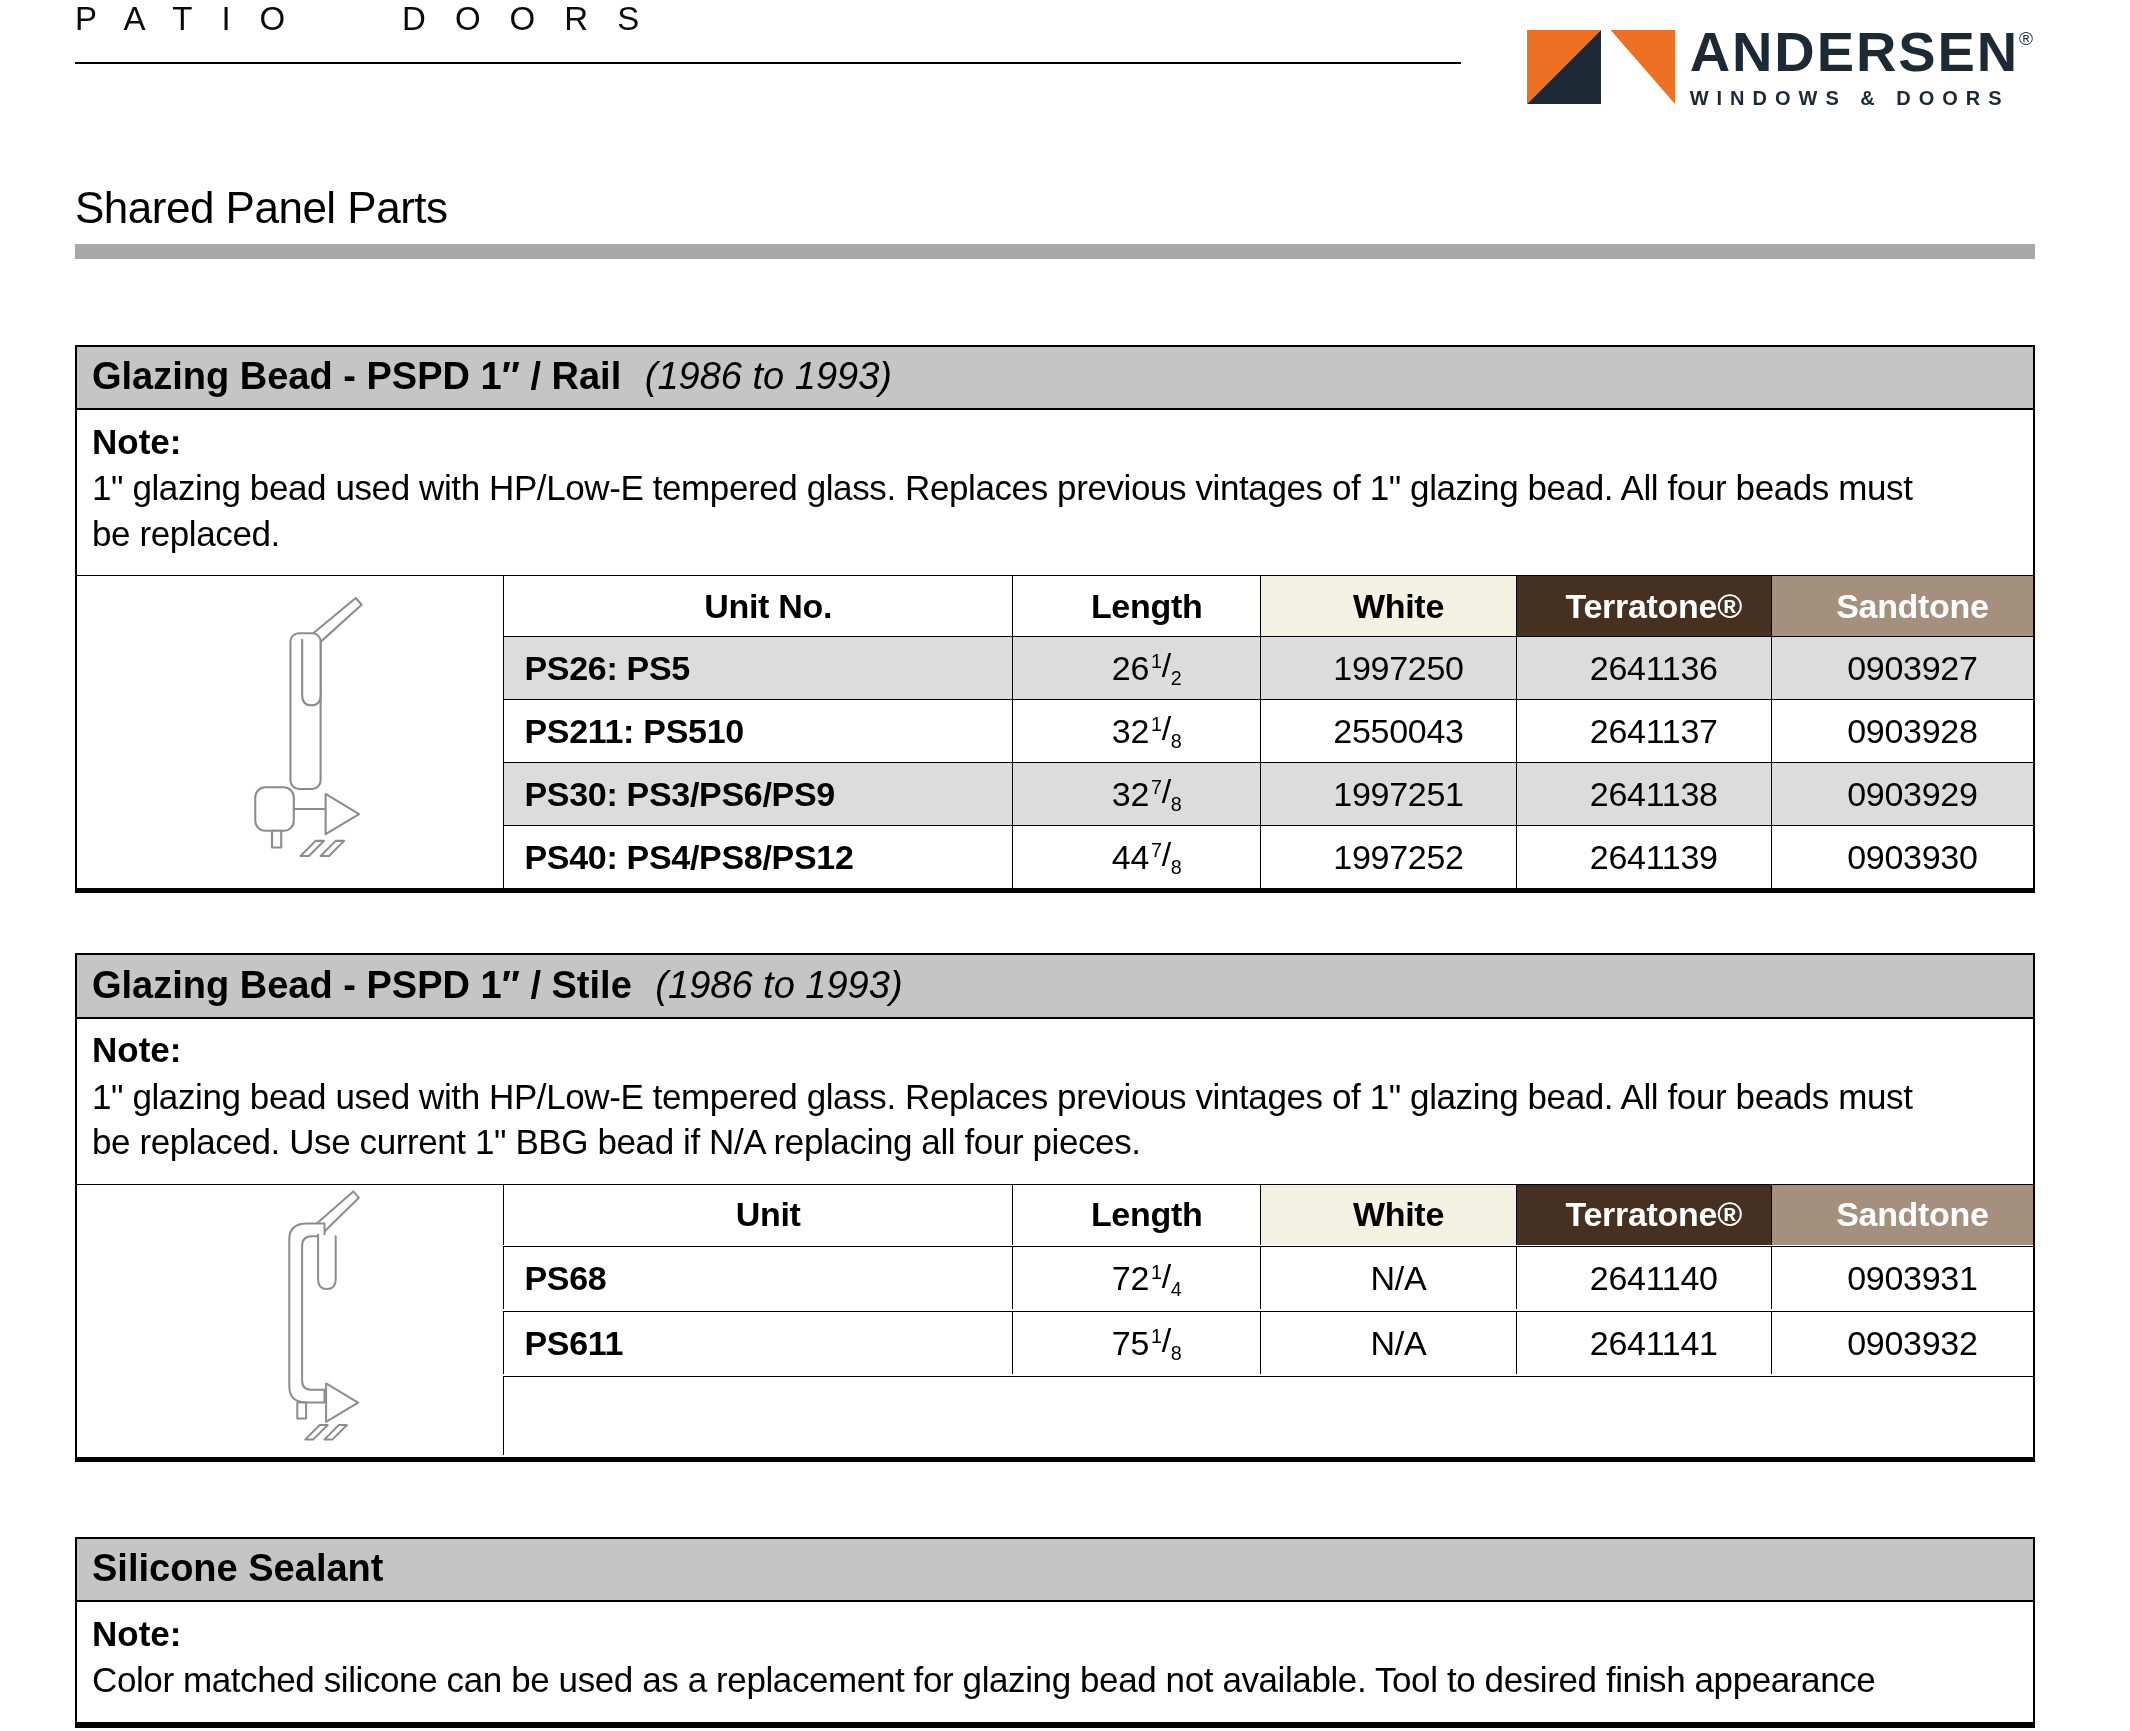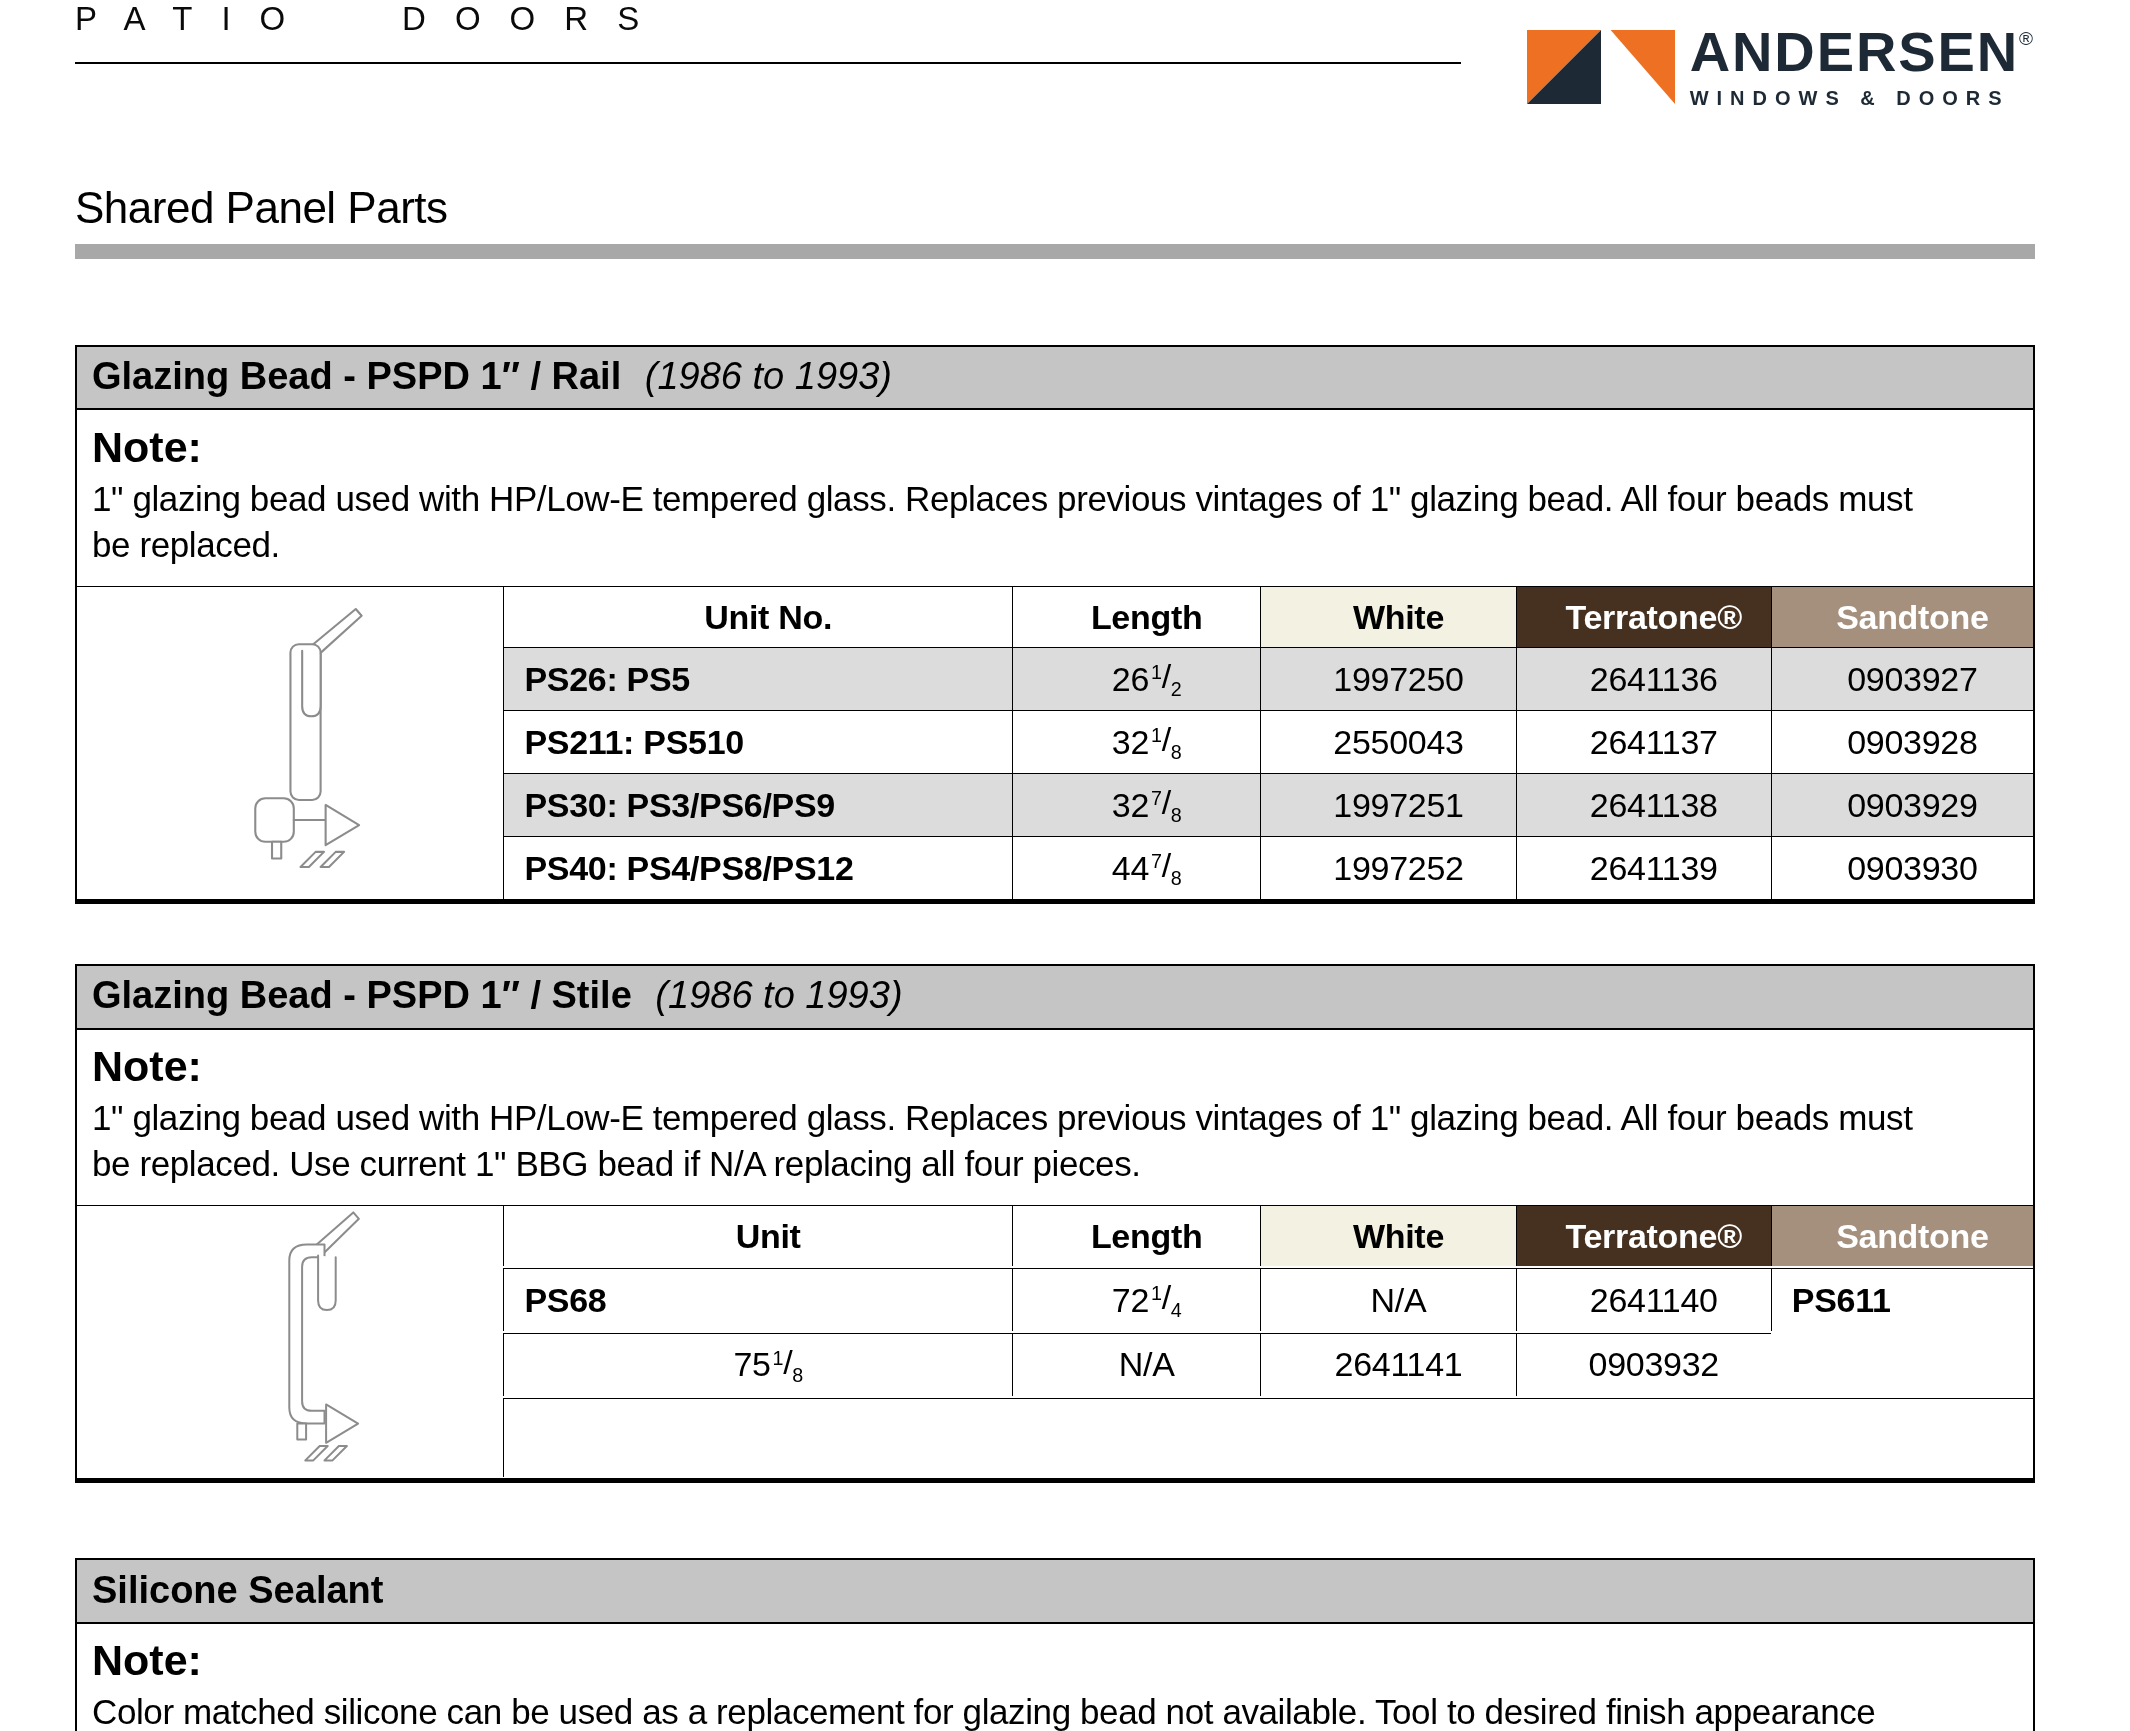--- a/index.html
+++ b/index.html
@@ -42,21 +42,21 @@
   .block-rail{margin-top:86px;}
   .block-stile{margin-top:60px;}
   .block-sealant{margin-top:75px;}
   .block-head{
     background:var(--header-bar,#c5c5c5);border-bottom:2.8px solid #000;
     padding:8.4px 15px 10.3px;font-size:38px;
   }
   .bh-title{font-weight:700;}
   .bh-era{font-style:italic;font-weight:400;margin-left:13px;}
   .block-note{padding:7.5px 15px 19px;border-bottom:1.9px solid #000;}
-  .note-label{font-size:43px;font-weight:700;line-height:1.35;}
+  .note-label{font-size:35px;font-weight:700;line-height:1.35;}
   .note-text{font-size:35px;line-height:1.3;letter-spacing:-0.4px;max-width:1855px;}
 
   
   .grid{display:grid;background:#fff;}
   .g6{grid-template-columns:21.8% 26% 12.7% 13.05% 13.05% 13.4%;}
   .cell{
     box-sizing:border-box;border-left:1.9px solid #000;border-top:1.9px solid #000;
     display:flex;align-items:center;justify-content:center;
     font-size:34px;letter-spacing:-0.3px;background:#fff;padding-left:20px;
   }
@@ -181,20 +181,21 @@
       </div>
     <div class="cell hc h-plain">Unit</div>
         <div class="cell hc h-plain">Length</div>
         <div class="cell hc h-white">White</div>
         <div class="cell hc h-terra">Terratone®</div>
         <div class="cell hc h-sand">Sandtone</div>
         <div class="cell dc c-unit">PS68</div>
         <div class="cell dc">72 <span class="fr"><sup>1</sup>/<sub>4</sub></span></div>
         <div class="cell dc">N/A</div>
         <div class="cell dc">2641140</div>
+        <div class="cell dc">0903931</div>
         <div class="cell dc c-unit">PS611</div>
         <div class="cell dc">75 <span class="fr"><sup>1</sup>/<sub>8</sub></span></div>
         <div class="cell dc">N/A</div>
         <div class="cell dc">2641141</div>
         <div class="cell dc">0903932</div>
         <div class="cell filler" style="height: 79px; grid-column: 2 / -1;"></div>
       </div>
   </section>
 
   <section class="block block-sealant">

